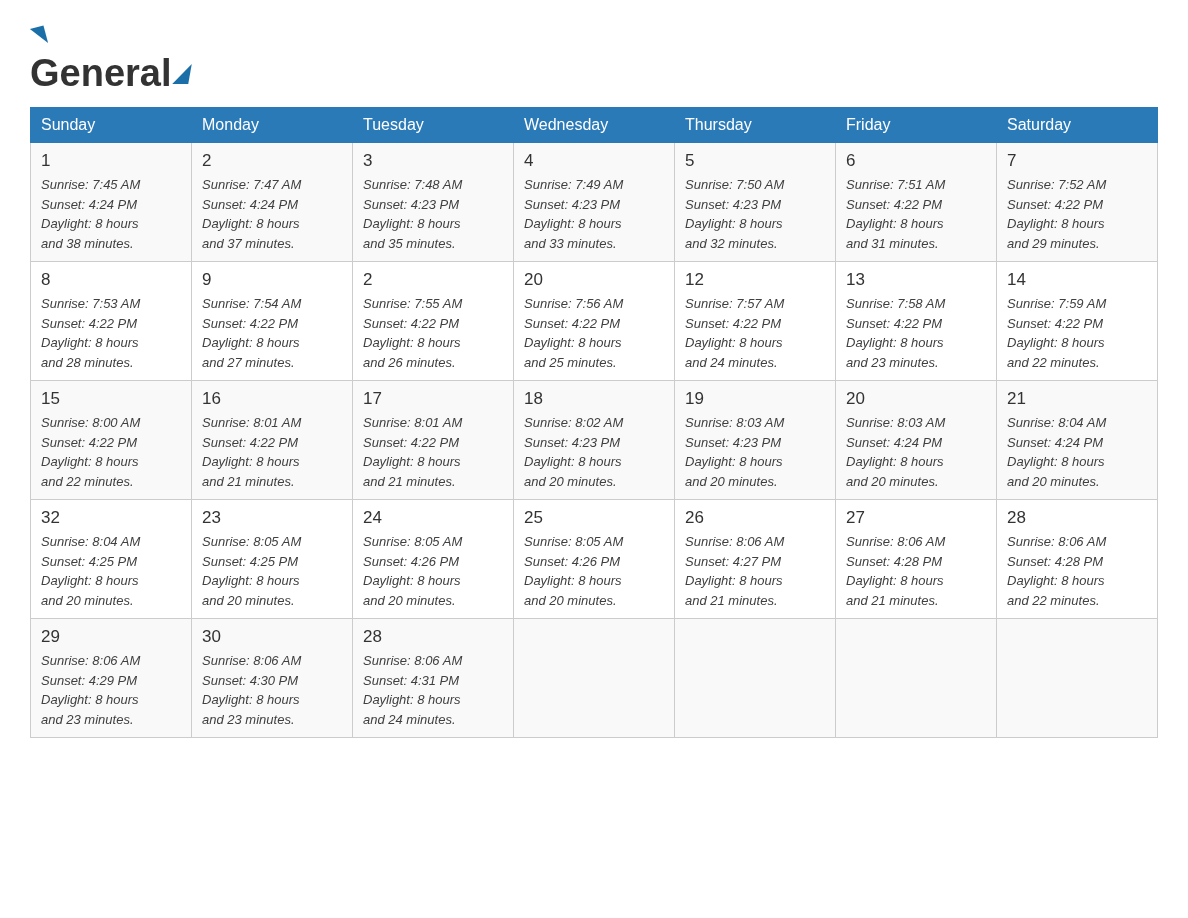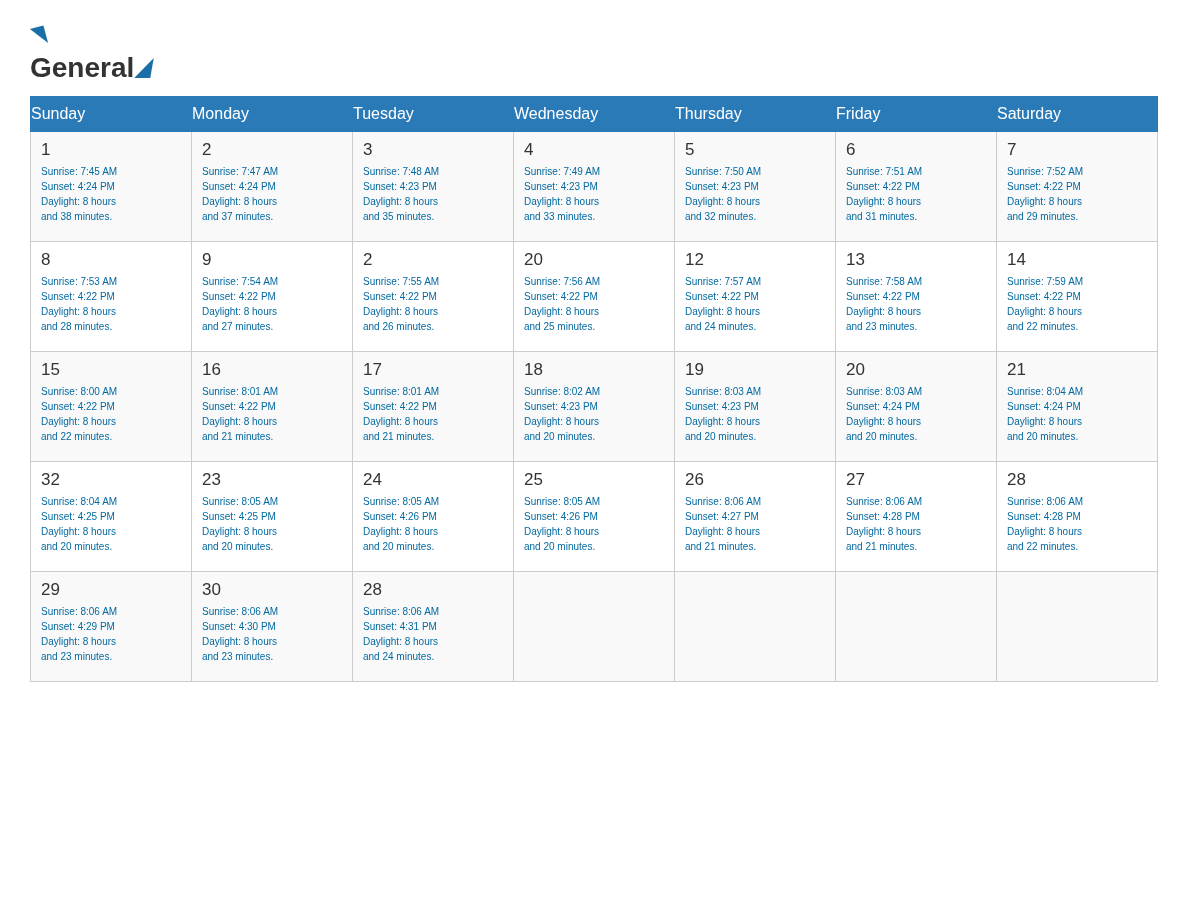--- a/index.html
+++ b/index.html
@@ -55,64 +55,65 @@
       margin-top: 4px;
     }
     .calendar-table {
       width: 100%;
       border-collapse: collapse;
       font-size: 14px;
     }
     .calendar-table th {
       background-color: #2a7ab8;
       color: #fff;
-      padding: 8px 0;
+      padding: 8px 10px;
       text-align: left;
       font-weight: normal;
       font-size: 16px;
       border: 1px solid #2a7ab8;
     }
     .calendar-table td {
       vertical-align: top;
       padding: 8px 10px;
       border: 1px solid #ccc;
       width: 14.28%;
       min-height: 110px;
       height: 110px;
     }
     .day-number {
       font-size: 17px;
       color: #333;
       margin-bottom: 4px;
       display: block;
     }
     .day-info {
-      font-size: 10px;
-      color: #0369a1;
+      font-size: 13px;
+      color: #404040;
       line-height: 1.5;
+      font-style: italic;
     }
     .empty-cell {
       background: #fff;
     }
     tr:nth-child(odd) td { background-color: #f9f9f9; }
     tr:nth-child(even) td { background-color: #fff; }
     .calendar-table thead tr th { background-color: #2a7ab8; }
   </style>
 </head>
 <body>
 
 <div class="header">
   <div class="logo-area">
     <div class="logo-text">
       <span class="logo-general"></span>
       <span class="logo-arrow"></span>
       <br>
     </div>
     <div style="display:flex;align-items:center;">
-      <span style="font-size:28px;font-weight:bold;color:#333;">General</span>
+      <span style="font-size:38px;font-weight:bold;color:#333;">General</span>
       <span style="display:inline-block;width:0;height:0;border-left:16px solid transparent;border-bottom:20px solid #1a6fa8;margin:0 2px;transform:skewX(-10deg);"></span>
     </div>
     <div style="font-size:28px;font-weight:bold;color:#1a6fa8;margin-top:-8px;"></div>
   </div>
   <div class="title-area">
     <div class="calendar-title"></div>
     <div class="calendar-subtitle"></div>
   </div>
 </div>
 

